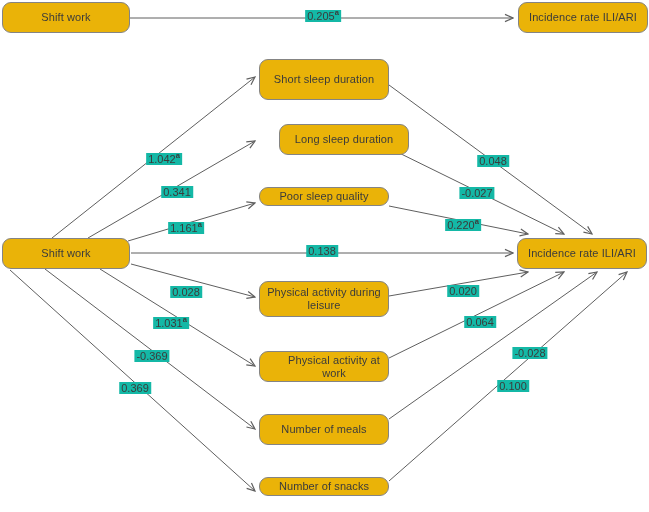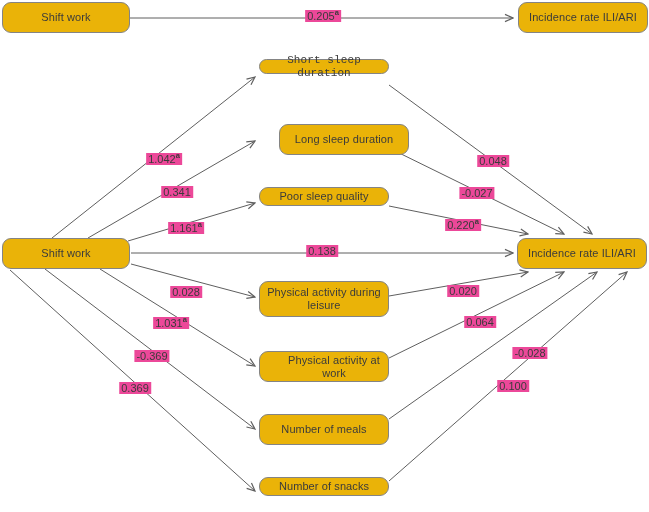--- a/index.html
+++ b/index.html
@@ -32,21 +32,21 @@
     justify-content: center;
     text-align: center;
     font-size: 11px;
     line-height: 13px;
     color: #3b3b3b;
     letter-spacing: 0.1px;
   }
   .coef {
     position: absolute;
     transform: translate(-50%, -50%);
-    background: #ec4899;
+    background: #14b8a6;
     padding: 0 2px;
     font-size: 11px;
     line-height: 12px;
     color: #3b3b3b;
     white-space: nowrap;
   }
   .coef sup {
     font-size: 7.5px;
     font-weight: bold;
     line-height: 0;
@@ -95,21 +95,21 @@
   </div>
 
   <div class="node" style="left:2px; top:238px; width:128px; height:31px;">
     <div>Shift work</div>
   </div>
 
   <div class="node" style="left:517px; top:238px; width:130px; height:31px;">
     <div>Incidence rate ILI/ARI</div>
   </div>
 
-  <div class="node" style="left:259px; top:59px; width:130px; height:15px;font-family:Liberation Mono, monospace;">
+  <div class="node" style="left:259px; top:59px; width:130px; height:41px;">
     <div>Short sleep duration</div>
   </div>
 
   <div class="node" style="left:259px; top:124px; width:130px; height:31px;margin-left:20px;">
     <div>Long sleep duration</div>
   </div>
 
   <div class="node" style="left:259px; top:187px; width:130px; height:19px;">
     <div>Poor sleep quality</div>
   </div>

